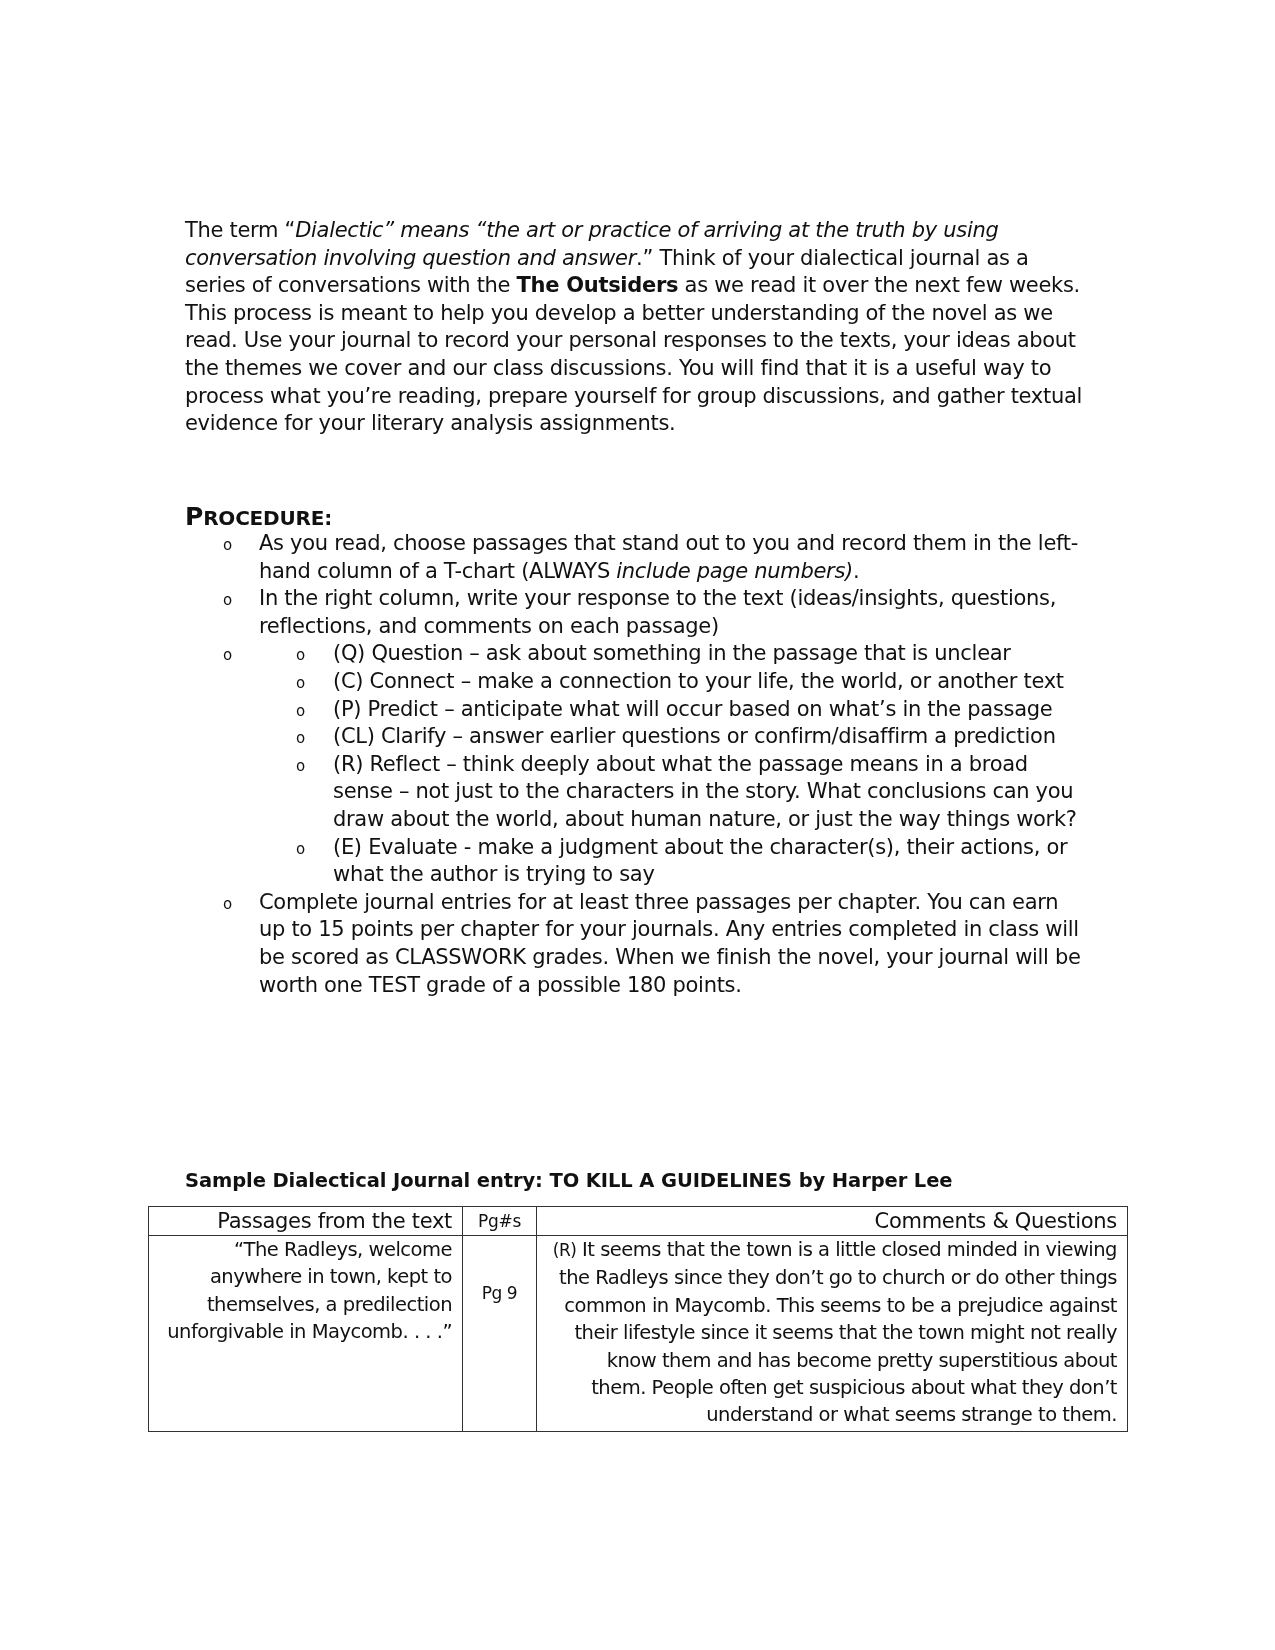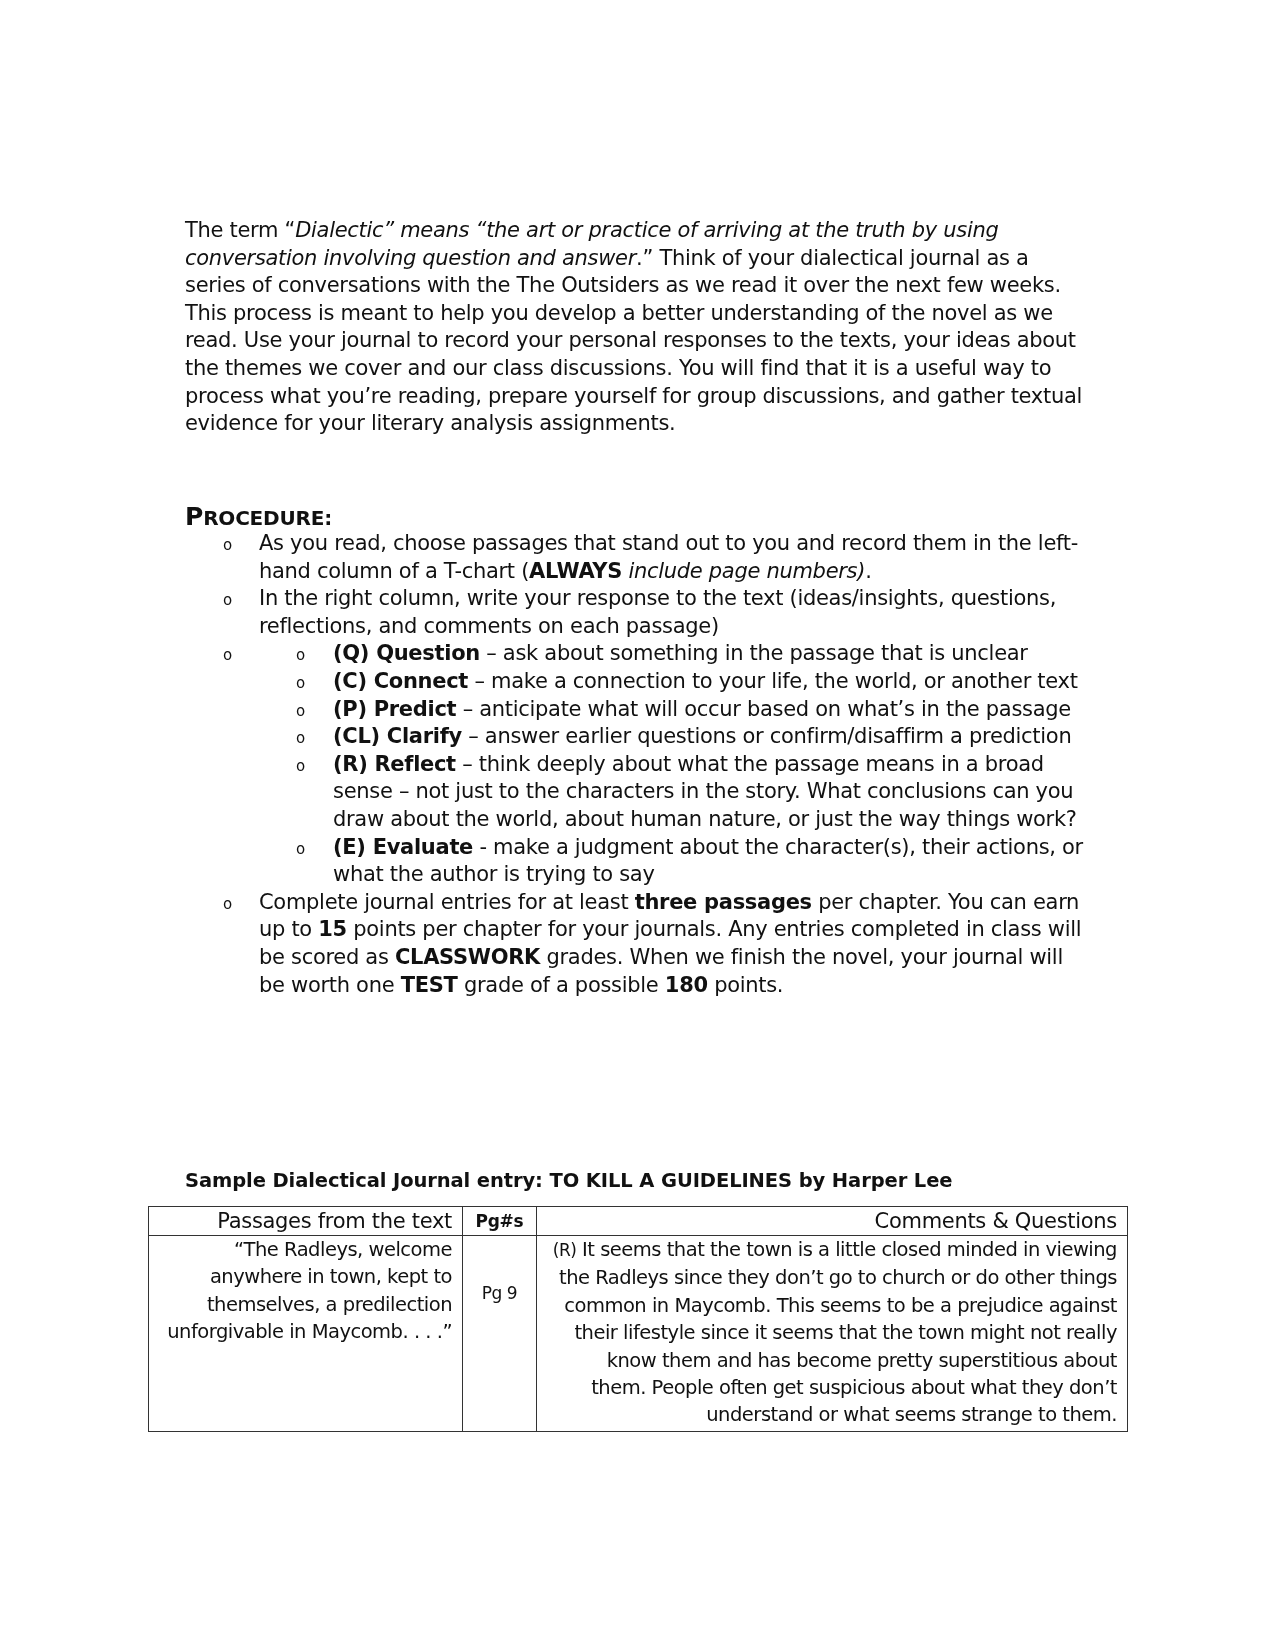--- a/index.html
+++ b/index.html
@@ -16,60 +16,60 @@
     }
     .title span { text-decoration: underline; text-underline-offset: 4px; text-decoration-thickness: 2px; }
     .title .big { font-size: 27px; }
 
     .intro {
       position: absolute; left: 185px; top: 217px; width: 900px;
       font-size: 21px; line-height: 27.6px; letter-spacing: -0.3px;
       font-family: "DejaVu Sans", sans-serif;
     }
     .intro i { font-style: italic; margin-top: 12px; }
-    .intro b { font-weight: normal; }
+    .intro b { font-weight: bold; }
 
     .proc-heading {
       position: absolute; left: 185px; top: 502px;
       font-size: 20px; font-weight: bold; letter-spacing: -0.2px;
     }
     .proc-heading .big { font-size: 25px; }
 
     ul.lvl1 {
       position: absolute; left: 185px; top: 530px; width: 900px;
       list-style: none; margin: 0; padding: 0;
       font-size: 21px; line-height: 27.6px; letter-spacing: -0.3px;
     }
     ul.lvl1 > li { position: relative; padding-left: 74px; }
     ul.lvl2 { list-style: none; margin: 0; padding: 0; }
     ul.lvl2 > li { position: relative; padding-left: 74px; }
     .bullet {
       position: absolute; left: 38px; top: 0; font-size: 15px; line-height: 30px;
     }
     ul.lvl2 .bullet { left: 37px; }
-    b { font-weight: bold; }
+    b { font-weight: normal; }
     i { font-style: italic; }
 
     .sample-heading {
       position: absolute; left: 185px; top: 1169px;
       font-size: 19.5px; font-weight: bold; letter-spacing: -0.1px;
     }
 
     table.sample {
       position: absolute; left: 148px; top: 1206px; width: 979px;
       border-collapse: collapse; table-layout: fixed;
     }
     table.sample td, table.sample th {
       border: 1.5px solid #333333; vertical-align: top; padding: 0 10px;
       font-weight: normal; text-align: right;
     }
     table.sample th {
       font-size: 21px; line-height: 28px; height: 27px; letter-spacing: -0.3px;
     }
-    table.sample th.pg { font-size: 17px; text-align: center; padding: 0 12px; font-weight: bold; }
+    table.sample th.pg { font-size: 17px; text-align: center; padding: 0 12px; }
     table.sample td {
       font-family: "DejaVu Sans", sans-serif; font-size: 19.5px; line-height: 27.4px;
       letter-spacing: -0.5px; padding-bottom: 2px;
     }
     table.sample td.pgcell {
       vertical-align: middle; text-align: center; font-size: 17px; padding: 0 10px;
     }
     table.sample td.pgcell span { position: relative; top: -40px; }
     .code-tag { font-size: 17px; }
   </style>

